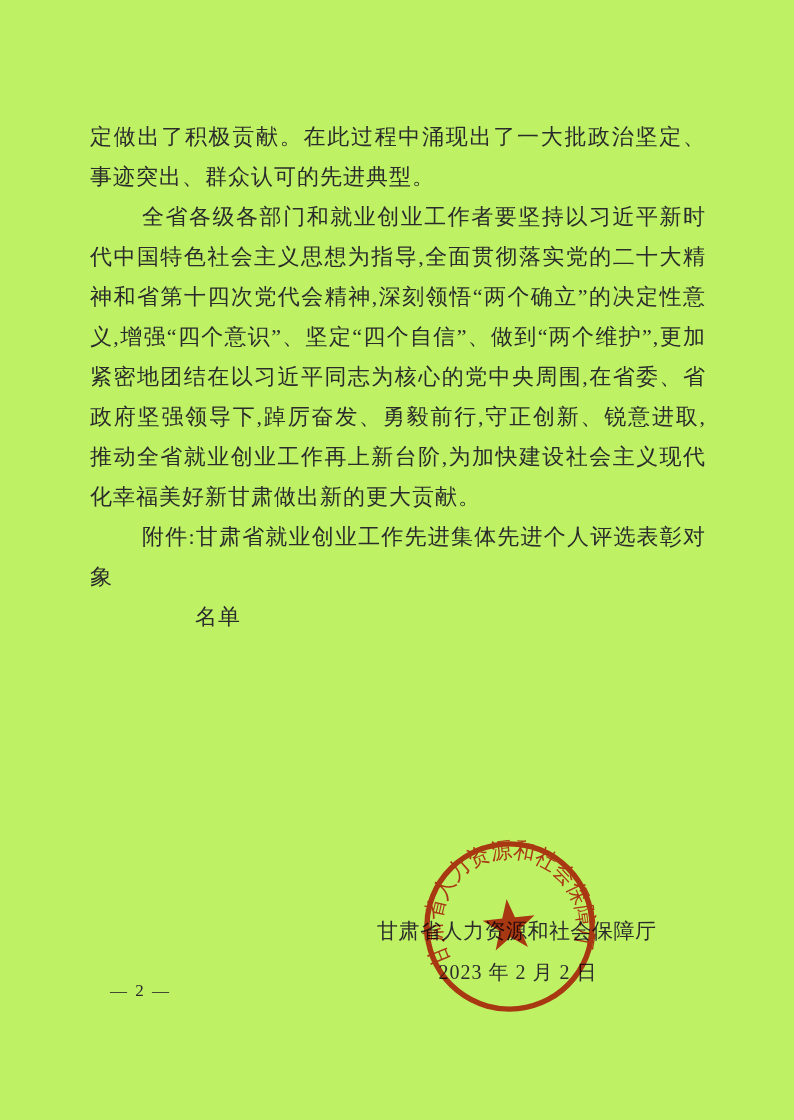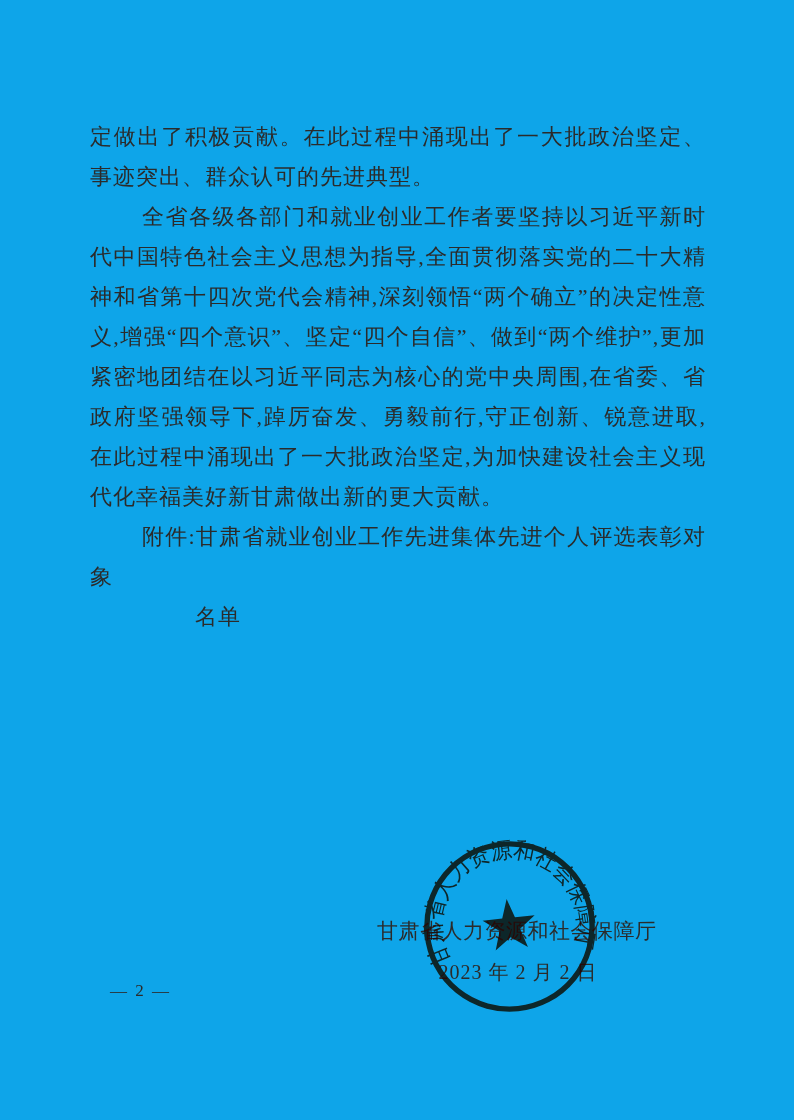--- a/index.html
+++ b/index.html
@@ -4,21 +4,21 @@
 <style>
   html, body {
     margin: 0;
     padding: 0;
     background: #ffffff;
   }
   .page {
     position: relative;
     width: 794px;
     height: 1120px;
-    background: #0ea5e9;
+    background: #bef264;
     overflow: hidden;
     font-family: "Liberation Serif", "DejaVu Serif", serif;
     color: #2b2b2b;
   }
   .content {
     position: absolute;
     left: 90px;
     top: 117px;
     width: 616px;
     font-size: 22px;
@@ -82,21 +82,21 @@
     z-index: 5;
   }
 </style>
 </head>
 <body>
 
 <div class="page">
 
   <div class="content">
     <p class="continuation">定做出了积极贡献。在此过程中涌现出了一大批政治坚定、事迹突出、群众认可的先进典型。</p>
-    <p>全省各级各部门和就业创业工作者要坚持以习近平新时代中国特色社会主义思想为指导,全面贯彻落实党的二十大精神和省第十四次党代会精神,深刻领悟“两个确立”的决定性意义,增强“四个意识”、坚定“四个自信”、做到“两个维护”,更加紧密地团结在以习近平同志为核心的党中央周围,在省委、省政府坚强领导下,踔厉奋发、勇毅前行,守正创新、锐意进取,在此过程中涌现出了一大批政治坚定,为加快建设社会主义现代化幸福美好新甘肃做出新的更大贡献。</p>
+    <p>全省各级各部门和就业创业工作者要坚持以习近平新时代中国特色社会主义思想为指导,全面贯彻落实党的二十大精神和省第十四次党代会精神,深刻领悟“两个确立”的决定性意义,增强“四个意识”、坚定“四个自信”、做到“两个维护”,更加紧密地团结在以习近平同志为核心的党中央周围,在省委、省政府坚强领导下,踔厉奋发、勇毅前行,守正创新、锐意进取,推动全省就业创业工作再上新台阶,为加快建设社会主义现代化幸福美好新甘肃做出新的更大贡献。</p>
     <div class="attachment-line1">附件:甘肃省就业创业工作先进集体先进个人评选表彰对象</div>
     <div class="attachment-line2">名单</div>
   </div>
 
   <div class="signature">
     <div class="sig-agency">甘肃省人力资源和社会保障厅</div>
     <div class="sig-date">2023 年 2 月 2 日</div>
   </div>
 
   <svg class="seal" viewBox="0 0 180 180" xmlns="http://www.w3.org/2000/svg">

